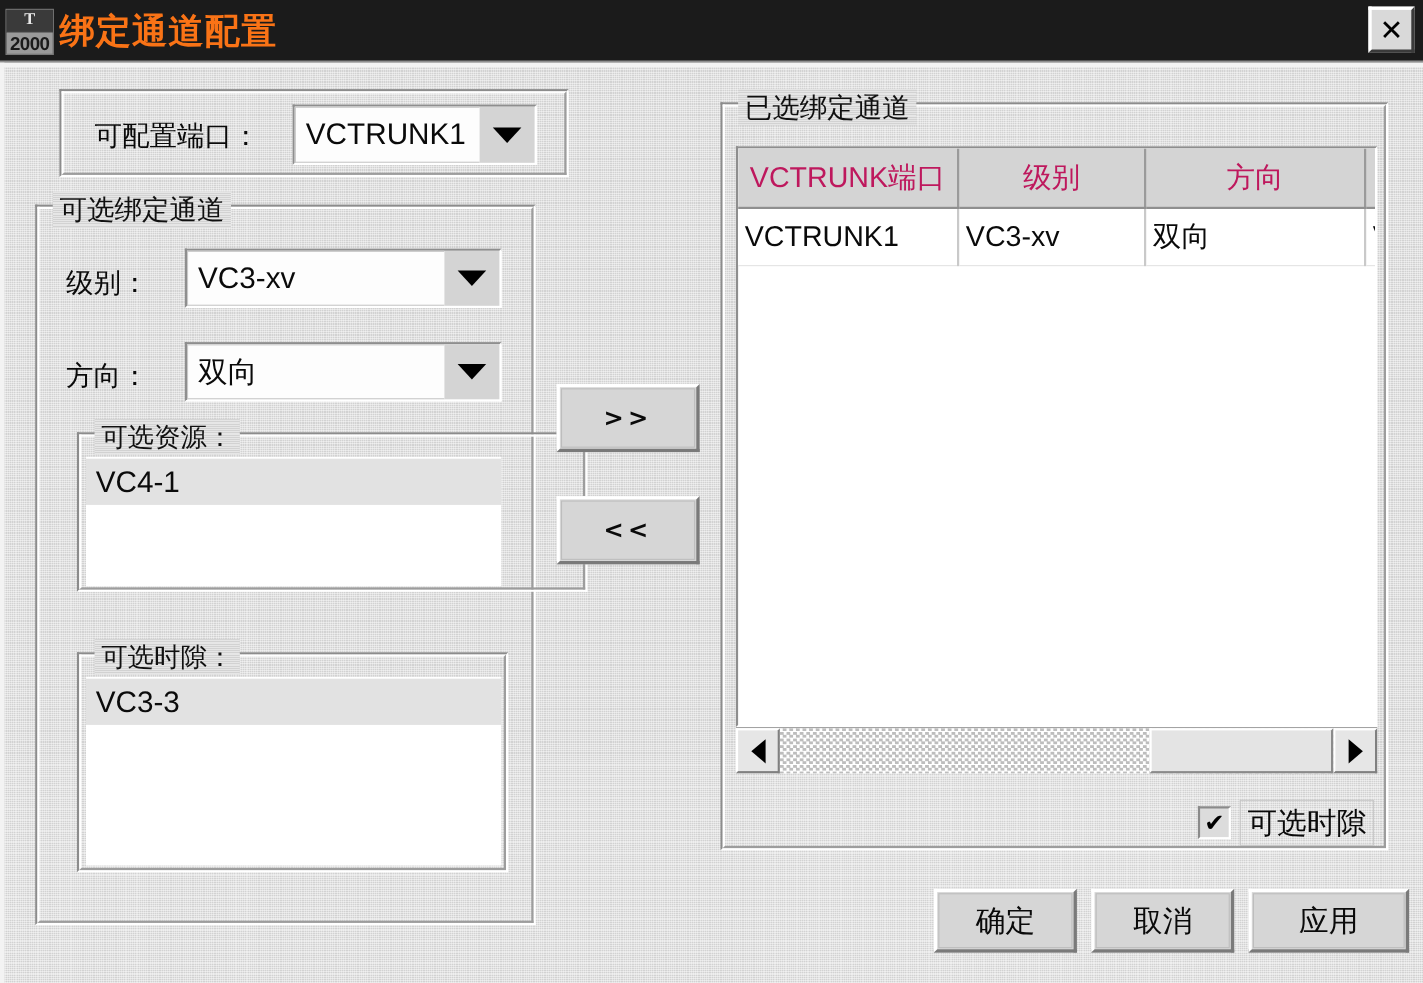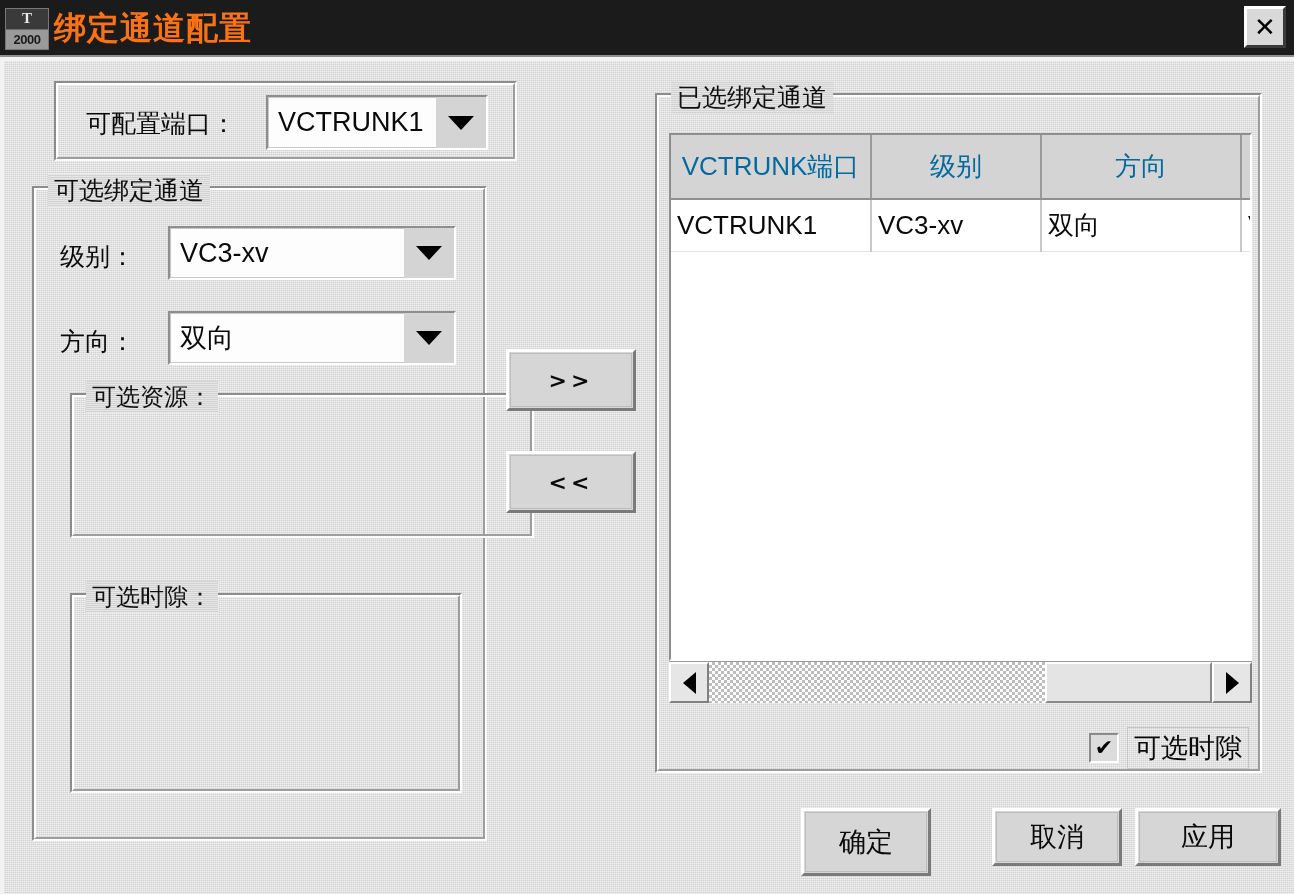--- a/index.html
+++ b/index.html
@@ -48,21 +48,21 @@
     align-items: center;
     justify-content: center;
     line-height: 1;
     font-family: "Liberation Serif", serif;
     border-bottom: 1px solid #6e6e6e;
   }
   .title-icon .ti-bot {
     height: 50%;
     background: #9a9a9a;
     color: #1b1b1b;
-    font-size: 13px;
+    font-size: 17px;
     font-weight: bold;
     display: flex;
     align-items: center;
     justify-content: center;
     letter-spacing: -0.5px;
     line-height: 1;
   }
   .title-text {
     position: absolute;
     left: 54px; top: 7px;
@@ -265,22 +265,22 @@
   table.grid {
     border-collapse: collapse;
     table-layout: fixed;
     width: 760px;
     background: #ffffff;
   }
   table.grid th {
     background: #d4d4d4;
     font-size: 26px;
     font-weight: normal;
-    color: #0369a1;
-    height: 64px;
+    color: #be185d;
+    height: 54px;
     text-align: center;
     border-right: 2px solid #9a9a9a;
     border-bottom: 2px solid #8f8f8f;
     box-sizing: border-box;
     white-space: nowrap;
     overflow: hidden;
   }
   table.grid td {
     background: #ffffff;
     font-size: 26px;
@@ -423,25 +423,35 @@
       <div class="combo" style="left:134px; top:123px; width:288px; height:54px;">
         <div class="combo-value">双向</div>
         <div class="combo-arrow">
           <span class="arrow-down"></span>
         </div>
       </div>
 
       <div class="groupbox" style="left:36px; top:205px; width:464px; height:145px;">
         <div class="gb-inner"></div>
         <div class="gb-title" style="font-size:24px;">可选资源：</div>
+        <div class="listbox" style="left:6px; top:20px; width:378px; height:118px; border:none; background:transparent;">
+          <div class="lb-inner" style="border:none;">
+            <div class="list-item selected">VC4-1</div>
+          </div>
+        </div>
       </div>
 
       <div class="groupbox" style="left:36px; top:405px; width:392px; height:200px;">
         <div class="gb-inner"></div>
         <div class="gb-title" style="font-size:24px;">可选时隙：</div>
+        <div class="listbox" style="left:6px; top:20px; width:378px; height:172px; border:none; background:transparent;">
+          <div class="lb-inner" style="border:none;">
+            <div class="list-item selected">VC3-3</div>
+          </div>
+        </div>
       </div>
     </div>
 
     <div class="btn arrows" style="left:502px; top:288px; width:130px; height:62px;">
       <span class="btn-face"></span>
       <span>&gt;&gt;</span>
     </div>
     <div class="btn arrows" style="left:502px; top:390px; width:130px; height:62px;">
       <span class="btn-face"></span>
       <span>&lt;&lt;</span>
@@ -483,21 +493,21 @@
           <span class="tri-right"></span>
         </div>
       </div>
 
       <div class="checkrow" style="left:432px; top:632px;">
         <span class="checkbox">✔</span>
         <span class="check-label">可选时隙</span>
       </div>
     </div>
 
-    <div class="btn" style="left:797px; top:747px; width:130px; height:68px;">
+    <div class="btn" style="left:845px; top:747px; width:130px; height:58px;">
       <span class="btn-face"></span>
       <span>确定</span>
     </div>
     <div class="btn" style="left:988px; top:747px; width:130px; height:58px;">
       <span class="btn-face"></span>
       <span>取消</span>
     </div>
     <div class="btn" style="left:1131px; top:747px; width:146px; height:58px;">
       <span class="btn-face"></span>
       <span>应用</span>

